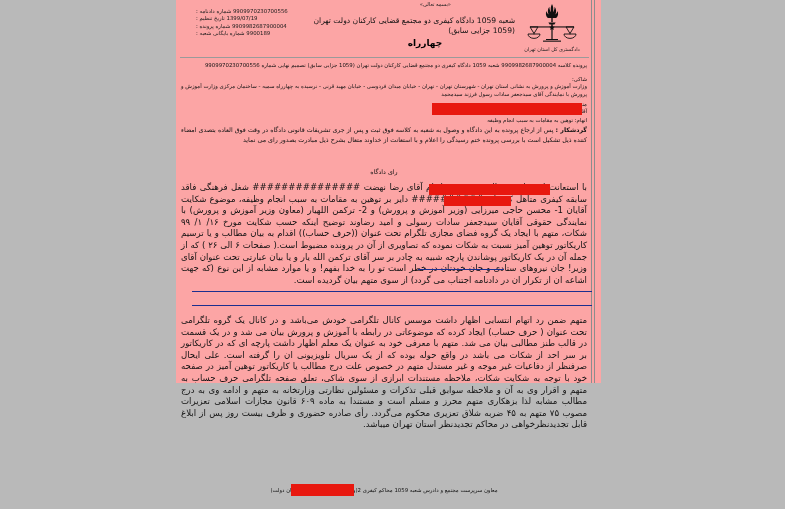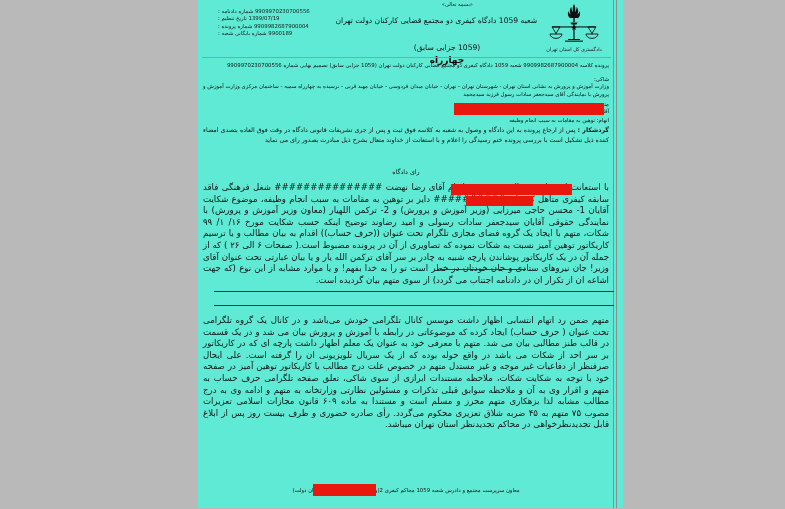--- a/index.html
+++ b/index.html
@@ -11,25 +11,25 @@
     position: relative;
     width: 785px;
     height: 509px;
     background: #b9b9b9;
     overflow: hidden;
     font-family: "DejaVu Sans", "Liberation Sans", sans-serif;
   }
   
   #sheet {
     position: absolute;
-    left: 198px;
+    left: 176px;
     top: 0px;
     width: 425px;
-    height: 508px;
-    background: #5eead4;
+    height: 383px;
+    background: #fca5a5;
     box-shadow: 0 0 0 0 transparent;
   }
   
   .frame-line {
     position: absolute;
     top: 0;
     bottom: 0;
     width: 1px;
     background: #8d8d8d;
   }
@@ -66,21 +66,21 @@
   
   .branch-block {
     position: absolute;
     top: 16px;
     right: 86px;
     width: 180px;
     text-align: center;
     direction: rtl;
   }
   .branch-line1 { font-size: 7.6px; color: #111; white-space: nowrap; }
-  .branch-line2 { font-size: 7.6px; color: #111; margin-top: 18px; }
+  .branch-line2 { font-size: 7.6px; color: #111; margin-top: 1px; text-align: right; }
   .branch-title {
     font-size: 9px;
     font-weight: bold;
     color: #000;
     margin-top: 3px;
     letter-spacing: .4px;
   }
 
   
   .meta-block {

